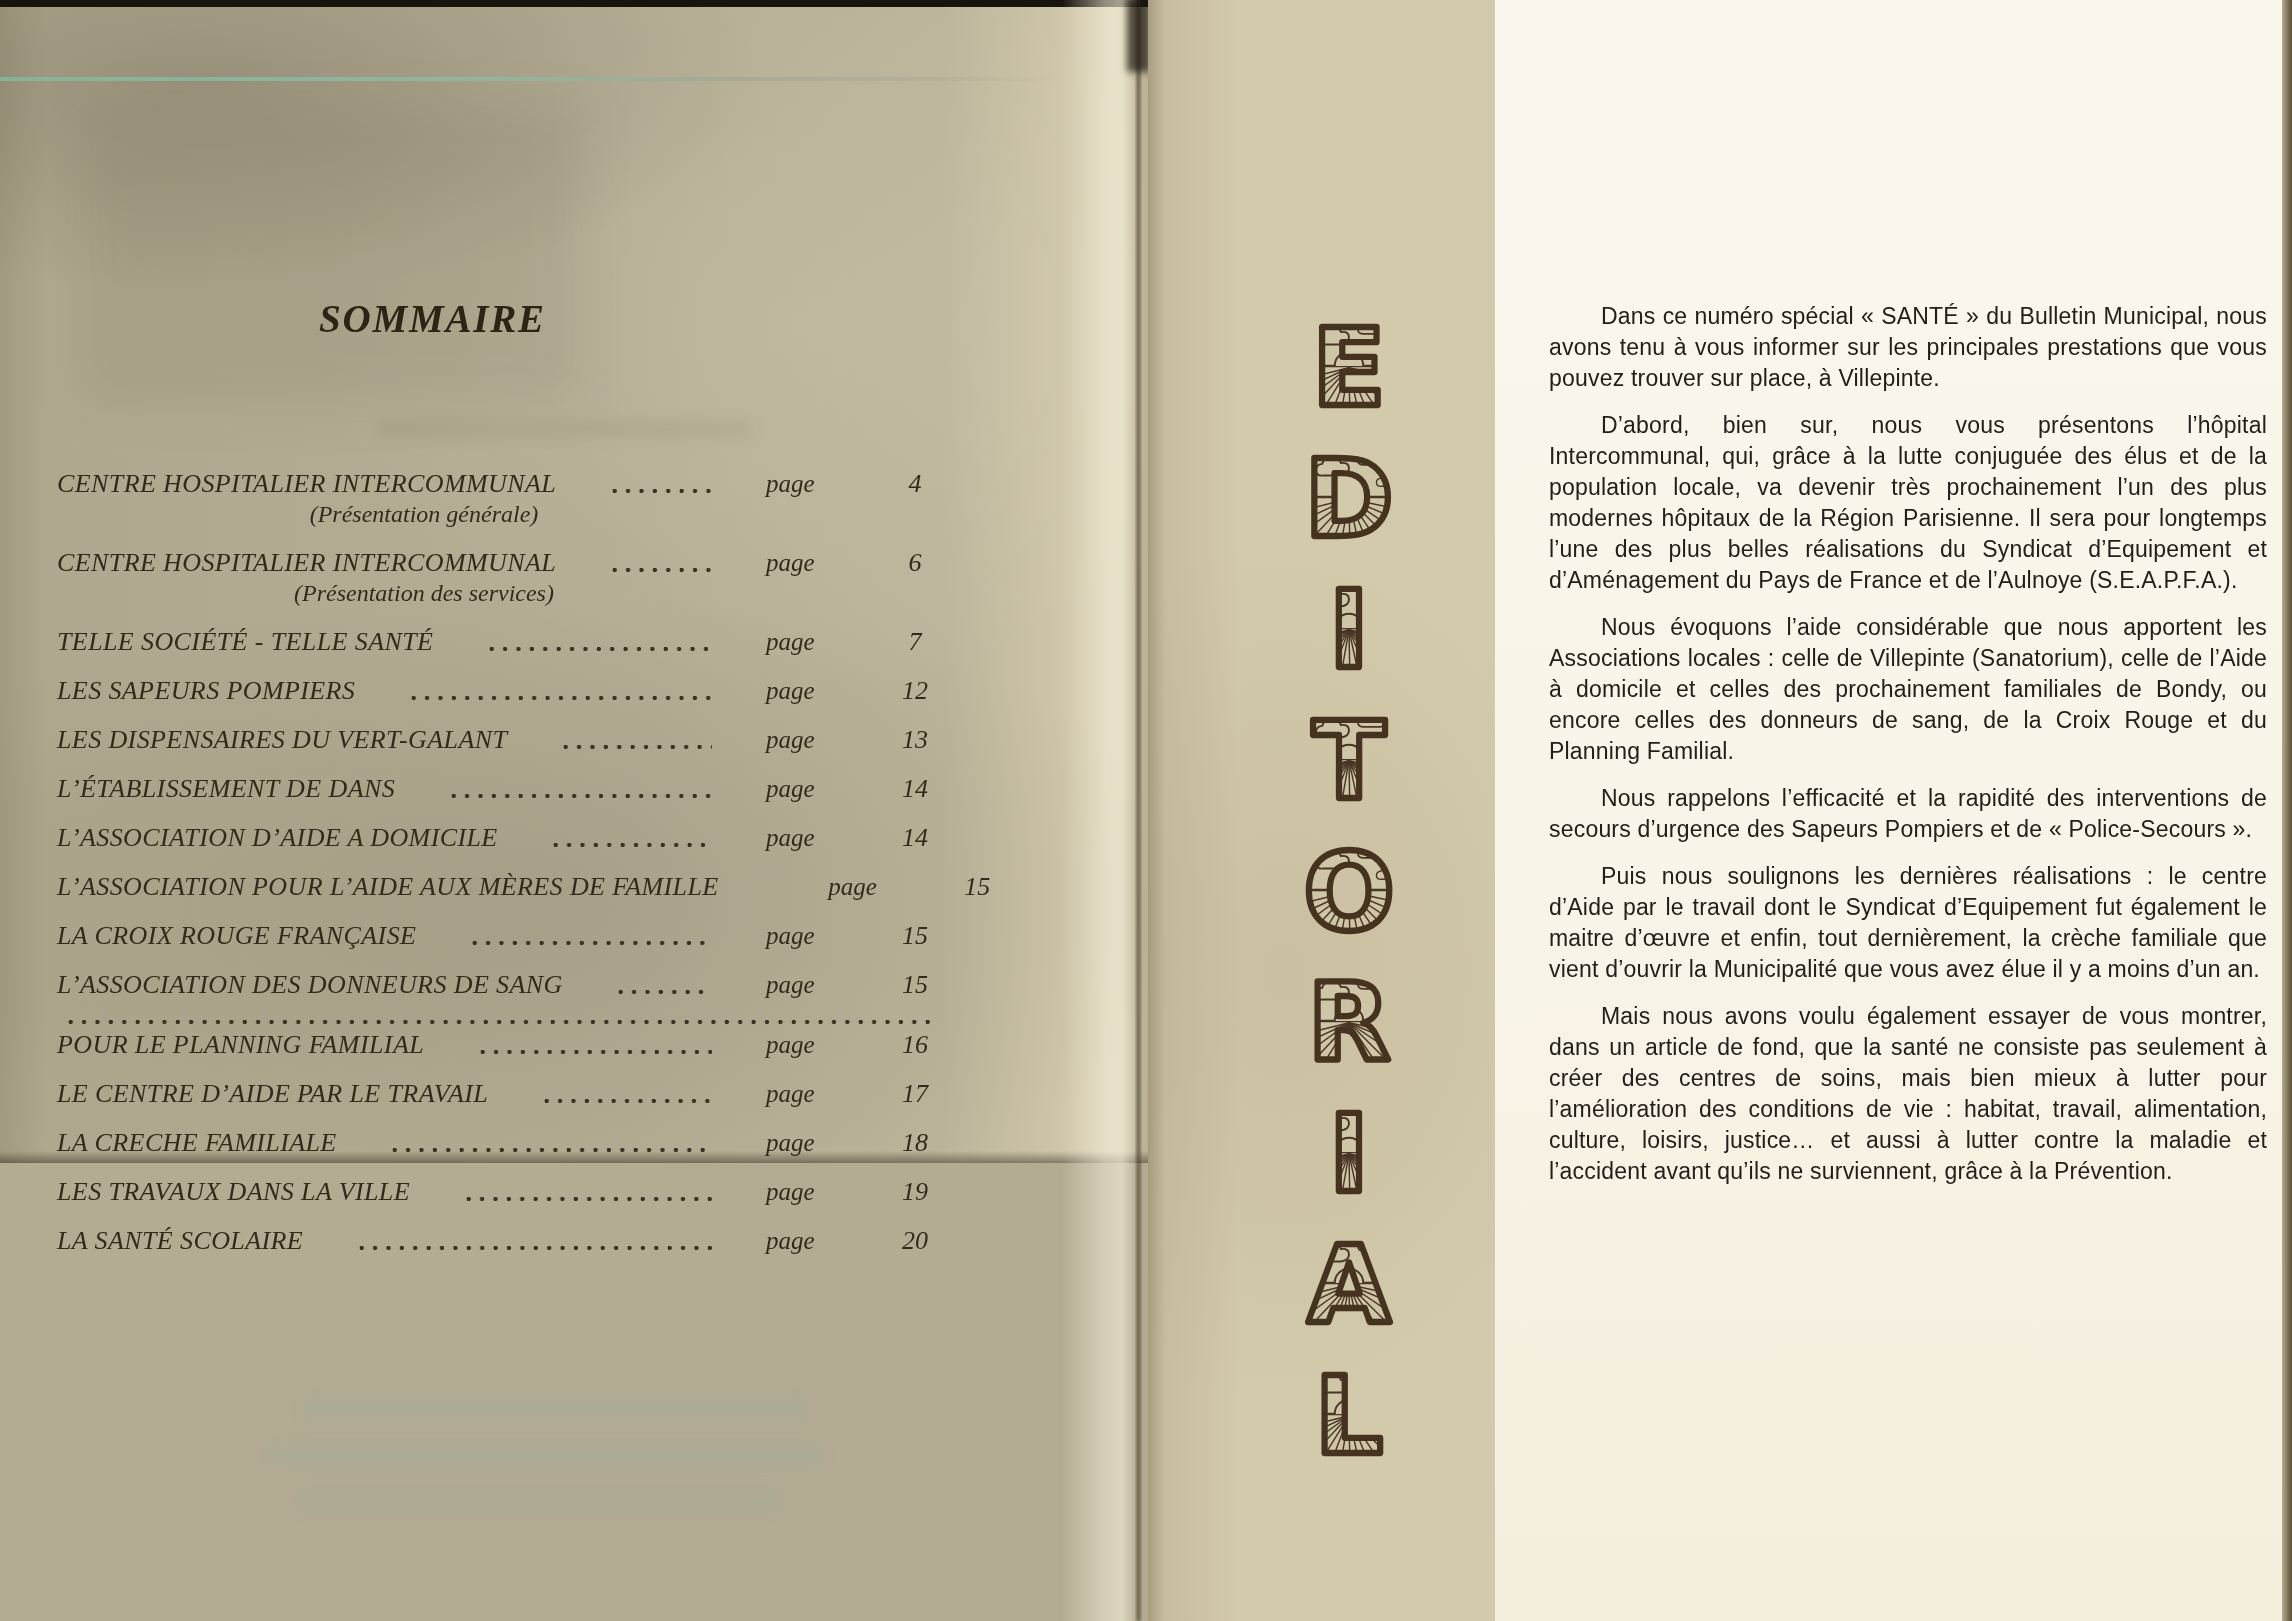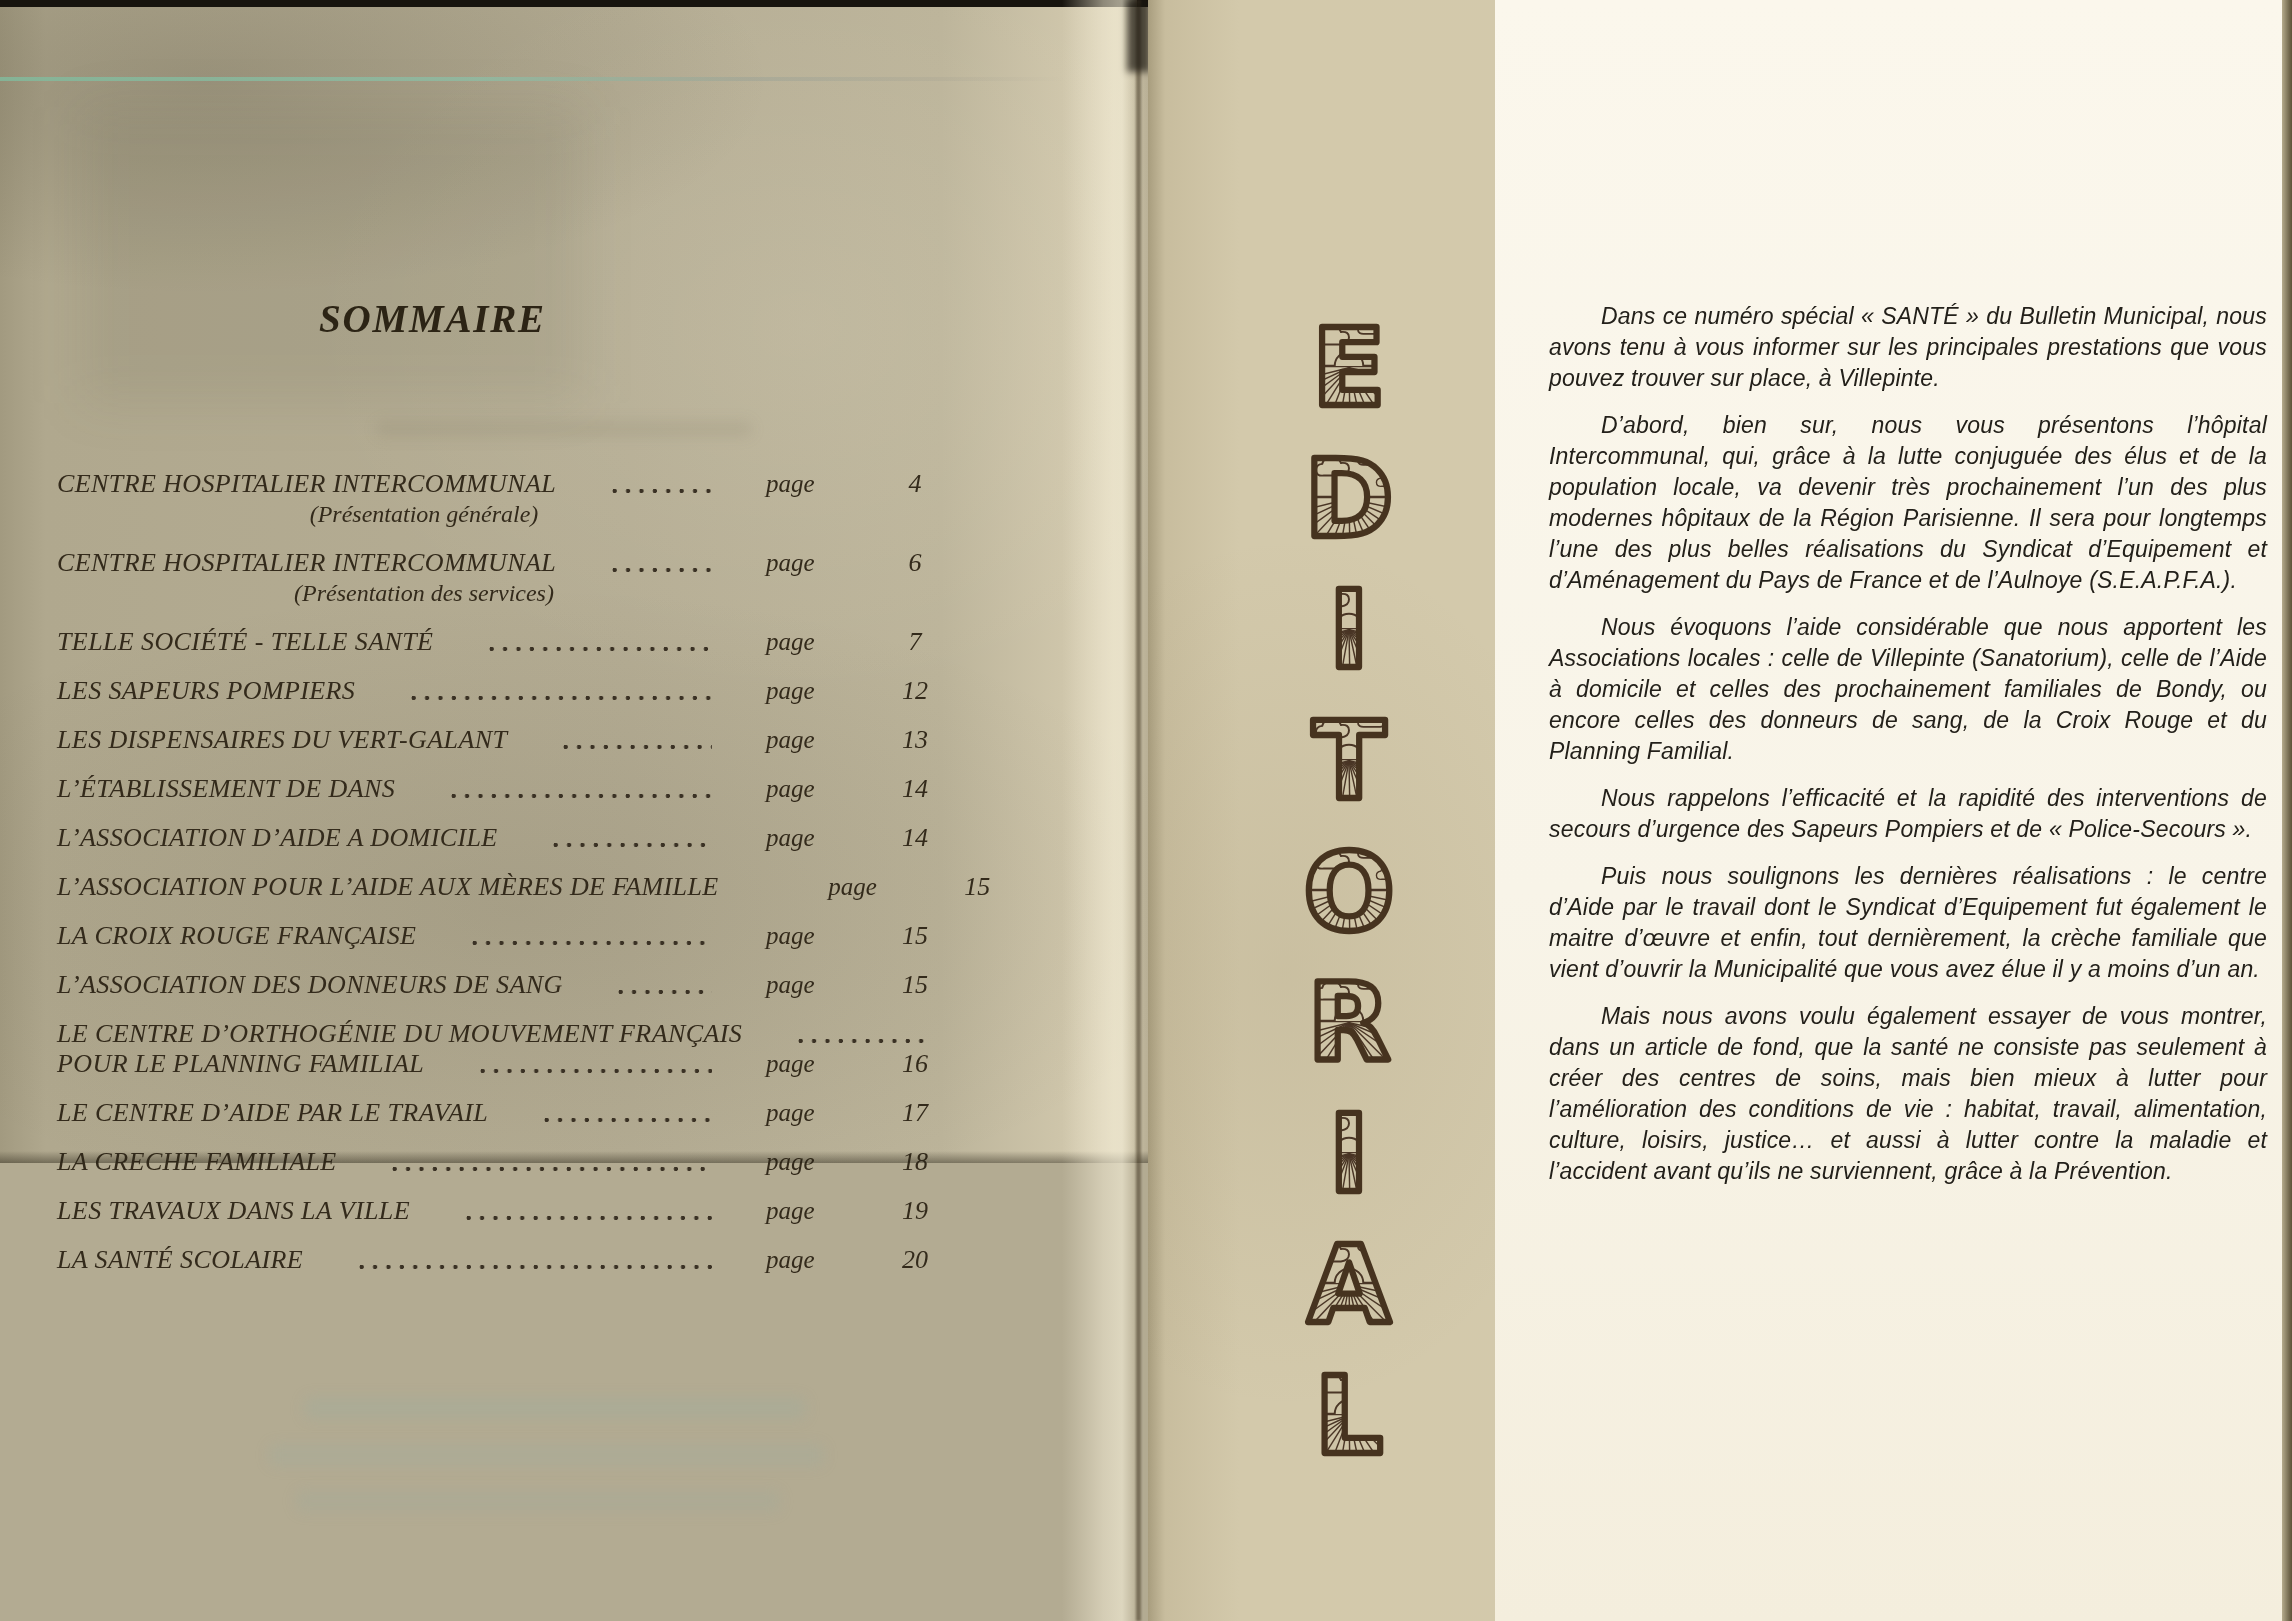--- a/index.html
+++ b/index.html
@@ -65,21 +65,21 @@
     background:
       radial-gradient(ellipse 269px 448px at 99% 80%, rgba(205,180,120,.18), transparent 70%),
       radial-gradient(ellipse 358px 269px at 90% 20%, rgba(230,215,170,.12), transparent 70%),
       linear-gradient(180deg,#fbf7ec 0%,#f8f4e8 55%,#f4eedd 100%);
   }
   .right-edge{position:absolute;left:2282px;top:0;width:10.7px;height:1621px;
     background:linear-gradient(90deg,#b5ab8d,#6e644a 70%,#56492f);}
 
   .editorial-body{
     position:absolute;left:54px;top:301px;width:718px;
-    font-family:"Liberation Sans", sans-serif;font-style:italic;
+    font-family:"Liberation Sans", sans-serif;
     font-size:23px;line-height:31px;color:#23201a;text-align:justify;
     letter-spacing:0.2px;
   }
   .editorial-body p{margin:0 0 16px 0;text-indent:52px;}
 </style>
 </head>
 <body>
 
 <div>
 
@@ -170,21 +170,20 @@
         <div class="toc-row">
           <div class="toc-line">
             <span class="toc-title">L’ASSOCIATION DES DONNEURS DE SANG</span>
             <span class="dots"></span>
             <span class="toc-page-label">page</span>
             <span class="toc-num">15</span>
           </div>
         </div>
         <div class="toc-row">
           <div class="toc-line">
-            <span class="toc-title">LE CENTRE D’ORTHOGÉNIE DU MOUVEMENT FRANÇAIS</span>
             <span class="dots"></span>
           </div>
           <div class="toc-line">
             <span class="toc-title">POUR LE PLANNING FAMILIAL</span>
             <span class="dots"></span>
             <span class="toc-page-label">page</span>
             <span class="toc-num">16</span>
           </div>
         </div>
         <div class="toc-row">

